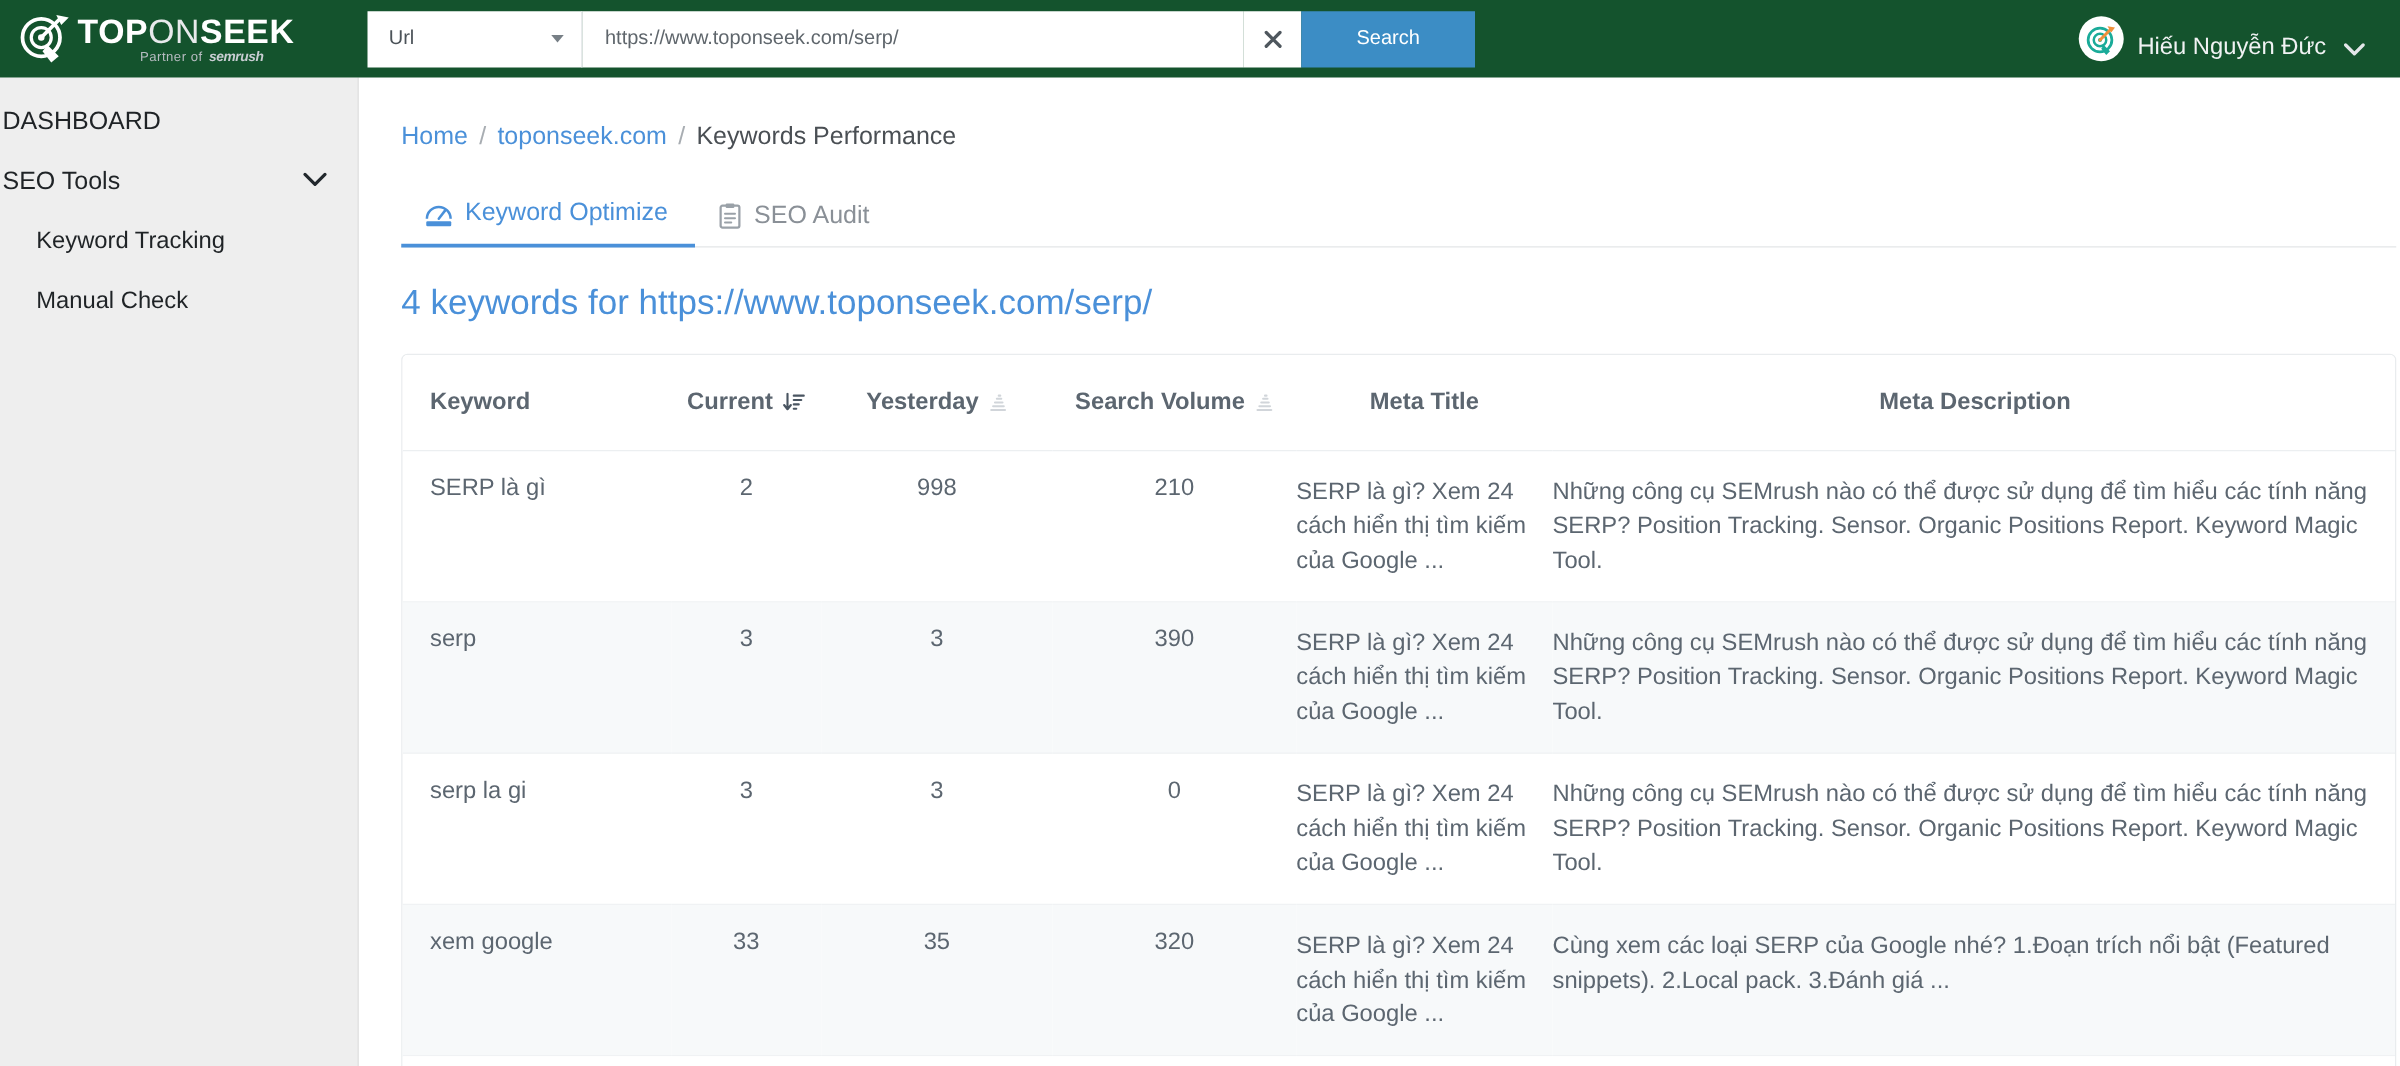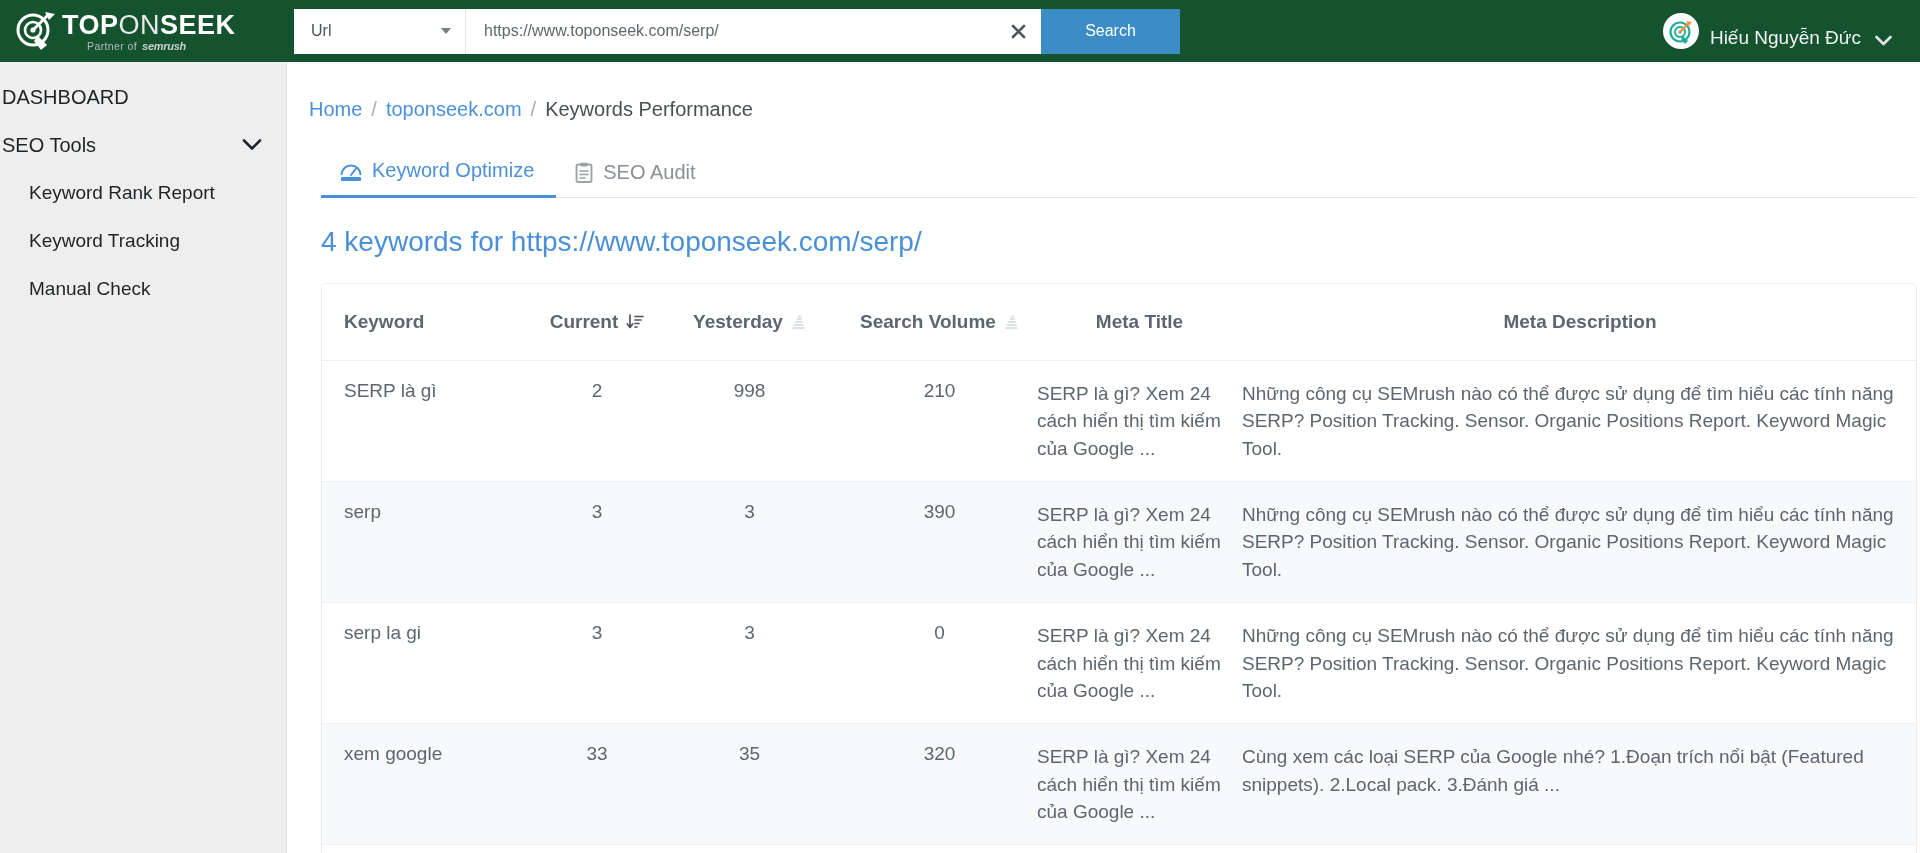--- a/index.html
+++ b/index.html
@@ -33,21 +33,21 @@
     color: #ffffff;
     font-size: 27px;
     font-weight: bold;
     letter-spacing: 0.5px;
     line-height: 28px;
     white-space: nowrap;
   }
   .logo-word .light { font-weight: normal; color: #e8eaec; }
   .logo-partner {
     display: flex; align-items: center; gap: 5px;
-    margin-top: 1px; margin-left: 25px;
+    margin-top: 1px; margin-left: 50px;
   }
   .logo-partner-text {
     color: #b6bbc0;
     font-size: 10.5px;
     letter-spacing: 0.4px;
     white-space: nowrap;
   }
   .semrush-mark {
     color: #c9ced3;
     font-size: 11px;
@@ -174,21 +174,21 @@
     position: absolute;
     top: 62px; left: 288px;
     width: 1632px; height: 791px;
     background: #ffffff;
     padding: 22px 24px 0 20px;
     overflow: hidden;
   }
   .breadcrumb {
     display: flex; align-items: center;
     font-size: 20px;
-    margin: 14px 0 0 1px;
+    margin: 14px 0 0 13px;
   }
   .bc-link { color: #4a90d9; cursor: pointer; }
   .bc-sep { color: #a8adb2; margin: 0 9px; }
   .bc-current { color: #4a4f54; }
 
   .tabs {
     display: flex;
     align-items: flex-end;
     margin: 28px 0 0 13px;
     border-bottom: 1px solid #e3e6e8;
@@ -328,23 +328,20 @@
   <div class="side-item top">
     <span>DASHBOARD</span>
   </div>
   <div class="side-item">
     <span>SEO Tools</span>
     <span class="side-chevron">
       <svg width="20" height="13" viewBox="0 0 20 13">
         <path d="M2 2.5 L10 10.5 L18 2.5" stroke="#22282d" stroke-width="2.6" fill="none" stroke-linecap="round" stroke-linejoin="round"></path>
       </svg>
     </span>
-  </div>
-  <div class="side-sub">
-    <span>Keyword Rank Report</span>
   </div>
   <div class="side-sub">
     <span>Keyword Tracking</span>
   </div>
   <div class="side-sub">
     <span>Manual Check</span>
   </div>
 </div>
 
 <div class="main">

